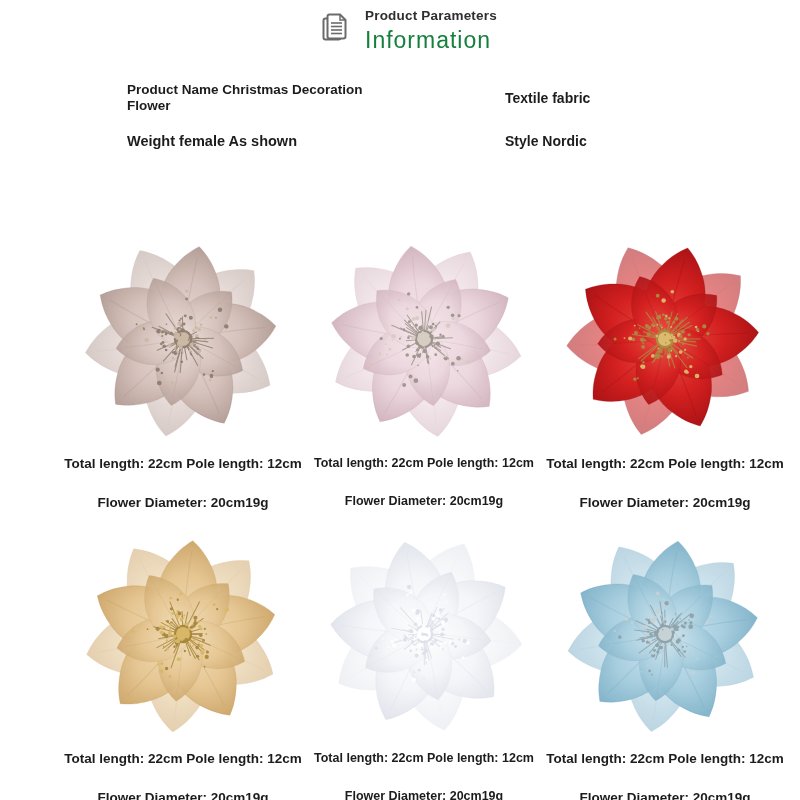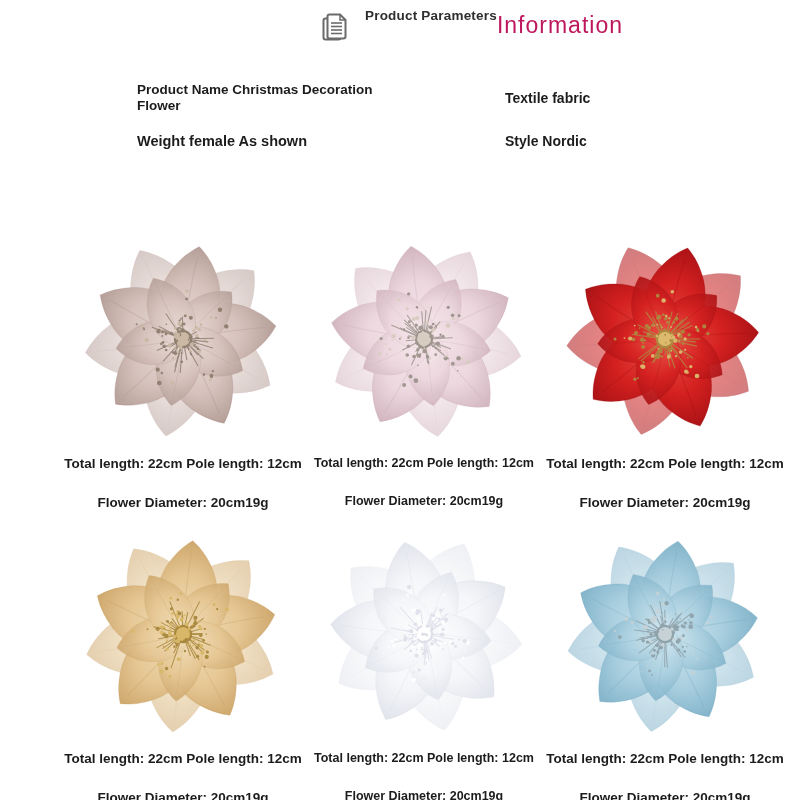--- a/index.html
+++ b/index.html
@@ -7,28 +7,28 @@
   body {
     width:800px; height:800px;
     font-family:"Liberation Sans", sans-serif;
     color:#1f1f1f;
   }
   .page { position:relative; width:800px; height:800px; background:#fff; overflow:hidden; }
 
   
   .header { position:absolute; left:320px; top:8px; display:flex; align-items:flex-start; gap:15px; }
   .doc-icon { margin-top:3px; line-height:0; }
-  .header-text { display:flex; }
+  .header-text { display:flex; flex-direction:column; }
   .header-title { font-size:13.5px; font-weight:700; color:#2e2e2e; letter-spacing:.2px; }
-  .header-subtitle { font-size:23px; font-weight:400; color:#be185d; margin-top:4px; letter-spacing:1px; }
+  .header-subtitle { font-size:23px; font-weight:400; color:#15803d; margin-top:4px; letter-spacing:1px; }
 
   
   .params { position:absolute; top:82px; left:0; width:800px; }
   .params-col { position:absolute; top:0; display:flex; flex-direction:column; }
-  .params-left  { left:137px; width:245px; }
+  .params-left  { left:127px; width:245px; }
   .params-right { left:505px; width:285px; }
   .param-row { font-weight:700; font-size:13.5px; line-height:16px; color:#1c1c1c; }
   .params-left  .param-row:nth-child(1) { margin-bottom:19px; }
   .params-left  .param-row:nth-child(2) { font-size:14.5px; margin-bottom:25px; }
   .params-left  .param-row:nth-child(3) { font-size:13px;font-style:italic; }
   .params-right .param-row { font-size:14px; }
   .params-right .param-row:nth-child(1) { margin-top:8px; margin-bottom:27px; }
   .params-right .param-row:nth-child(2) { margin-bottom:11px; }
 
   

